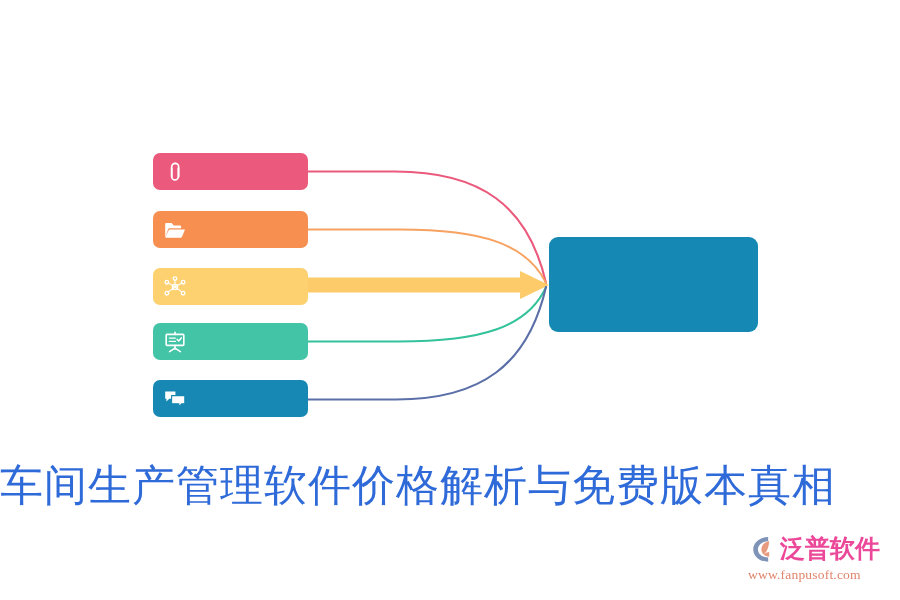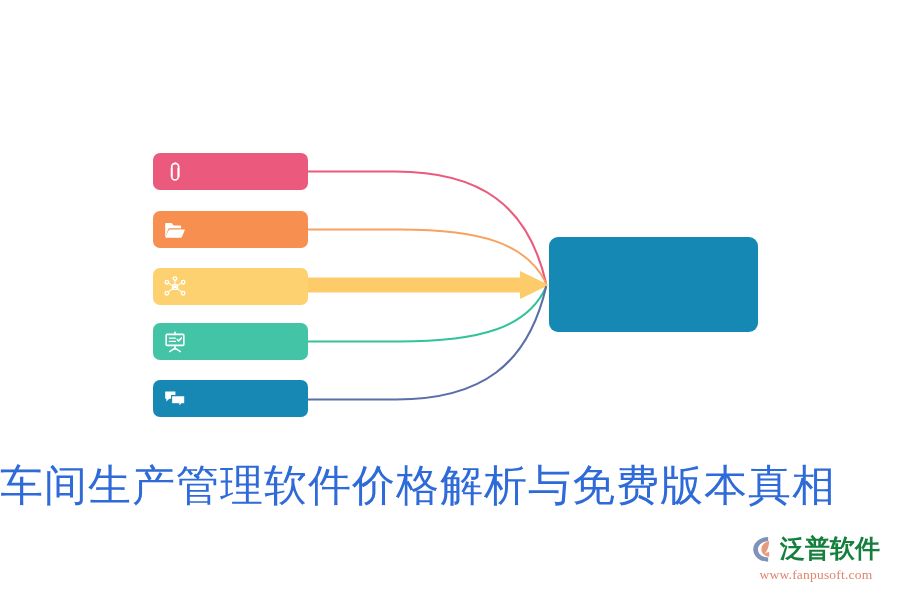--- a/index.html
+++ b/index.html
@@ -96,31 +96,31 @@
     height: 34px;
   }
   .logo-mark {
     width: 30px;
     height: 30px;
     flex: 0 0 auto;
   }
   .logo-word {
     font-size: 25px;
     font-weight: bold;
-    color: #15803d;
+    color: #ec4899;
     font-family: "DejaVu Sans", "Liberation Sans", sans-serif;
     letter-spacing: 0px;
     line-height: 30px;
     margin-left: 2px;
   }
   .logo-url {
     font-size: 13.5px;
     color: #e0856b;
     font-family: "Liberation Serif", "DejaVu Serif", serif;
-    text-align: center;
+    text-align: left;
     letter-spacing: 0.2px;
     margin-top: 1px;
   }
 </style>
 </head>
 <body>
 
 <div id="canvas">
 
   <div class="diagram">

